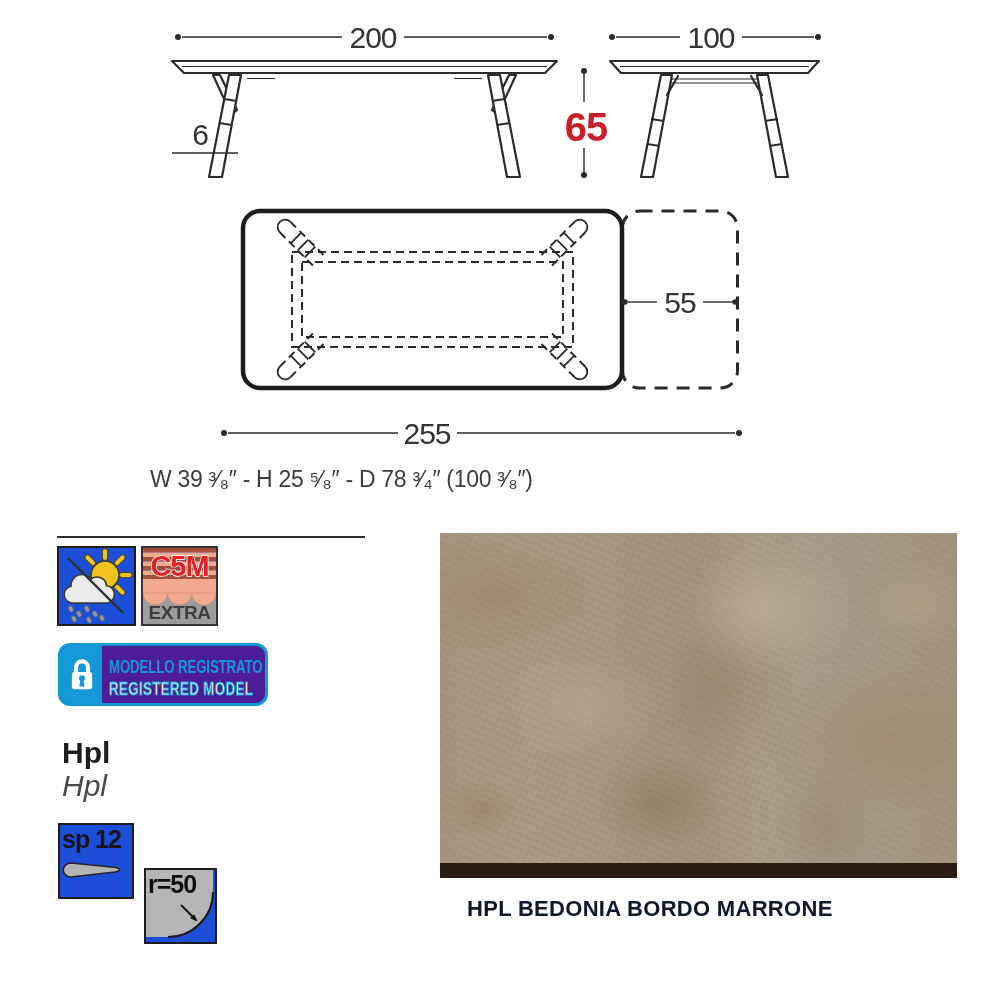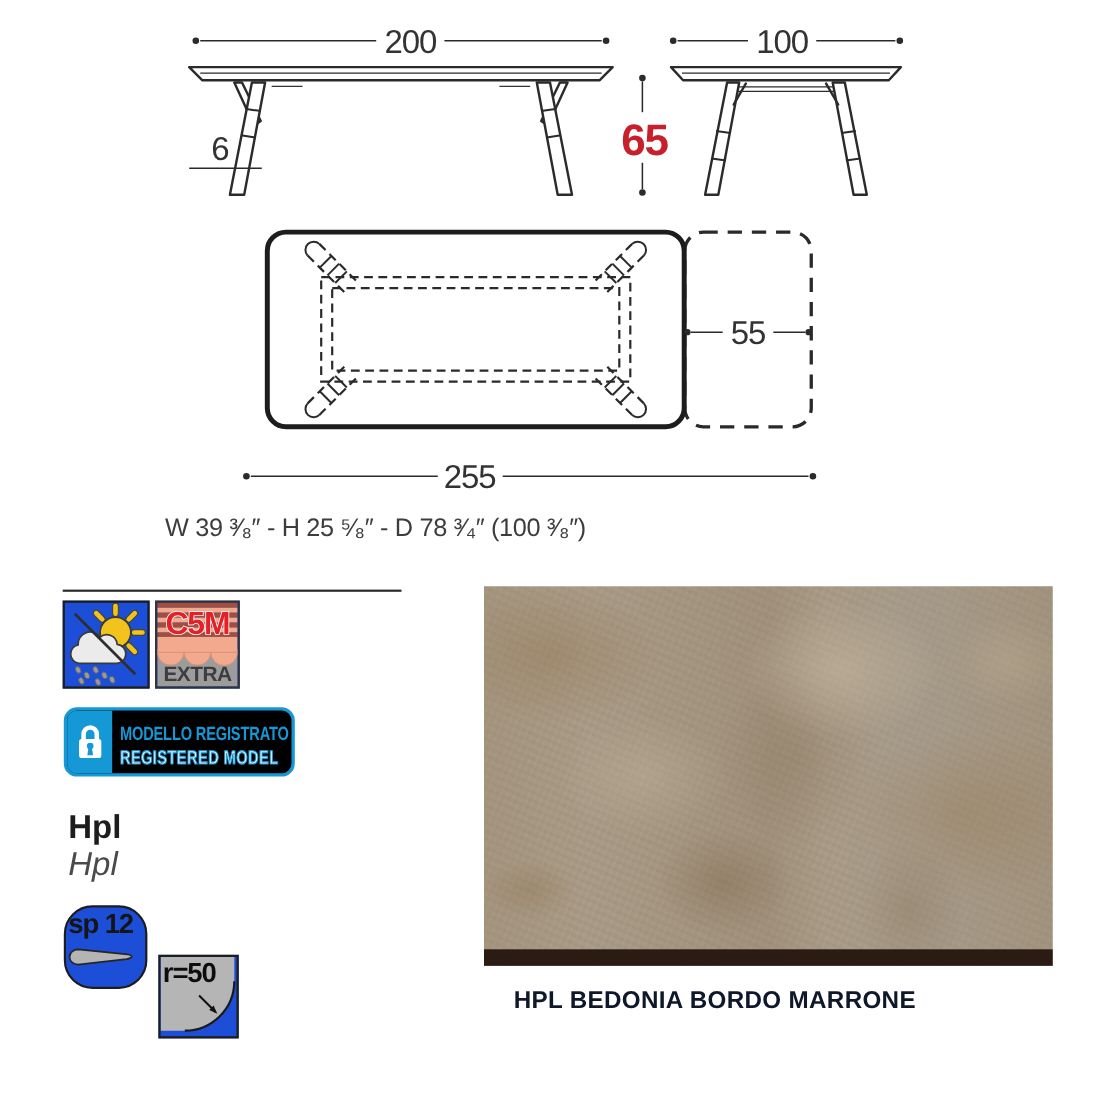--- a/index.html
+++ b/index.html
@@ -28,34 +28,34 @@
             letter-spacing:-0.3px;}
 
   
   .divider{left:57px;top:536px;width:308px;height:2px;background:#2b2b2b;}
   .iconbox{border:2.5px solid #1d1d1d;background:#1d4ed8;box-sizing:content-box;}
   .weather{left:57px;top:546px;width:75px;height:76px;}
   .c5m{left:141px;top:546px;width:73px;height:76px;border-color:#333;}
 
   
   .badge{left:58px;top:643px;width:204px;height:57px;border:3px solid #1598d6;border-radius:12px;
-         display:flex;align-items:stretch;overflow:hidden;background:#000000;}
+         display:flex;align-items:stretch;overflow:hidden;background:#4c1d95;}
   .badge-lock{width:41px;background:#1598d6;border-radius:7px 0 0 7px;display:flex;align-items:center;
          justify-content:center;flex:none;}
   .badge-text{padding:6px 0 0 7px;display:flex;flex-direction:column;justify-content:center;}
   .reg1{font-size:17.5px;font-weight:bold;color:#1598d6;white-space:nowrap;
         transform:scaleX(0.76);transform-origin:0 50%;line-height:22px;letter-spacing:-0.2px;}
   .reg2{font-size:17.5px;font-weight:bold;color:#eaf6fd;-webkit-text-stroke:1.1px #1598d6;
         white-space:nowrap;transform:scaleX(0.76);transform-origin:0 50%;line-height:22px;
         letter-spacing:0.5px;}
 
   .hpl-bold{left:62px;top:738px;font-size:30px;font-weight:bold;color:#1d1d1d;line-height:30px;}
   .hpl-italic{left:62px;top:771px;font-size:30px;font-style:italic;color:#4a4a4a;line-height:30px;}
 
-  .sp12{left:58px;top:823px;width:72px;height:72px;border-radius:26px;}
+  .sp12{left:58px;top:823px;width:72px;height:72px;}
   .r50{left:144px;top:868px;width:69px;height:72px;}
 
   
   .swatch{left:440px;top:533px;width:517px;height:345px;background-color:#a89a86;
     background-image:
       radial-gradient(140px 90px at 12% 18%, rgba(146,112,74,0.35), transparent 70%),
       radial-gradient(160px 110px at 85% 60%, rgba(150,118,78,0.32), transparent 70%),
       radial-gradient(90px 70px at 42% 78%, rgba(116,88,56,0.30), transparent 70%),
       radial-gradient(130px 90px at 63% 22%, rgba(196,182,158,0.55), transparent 70%),
       radial-gradient(110px 80px at 28% 50%, rgba(190,176,152,0.45), transparent 70%),

